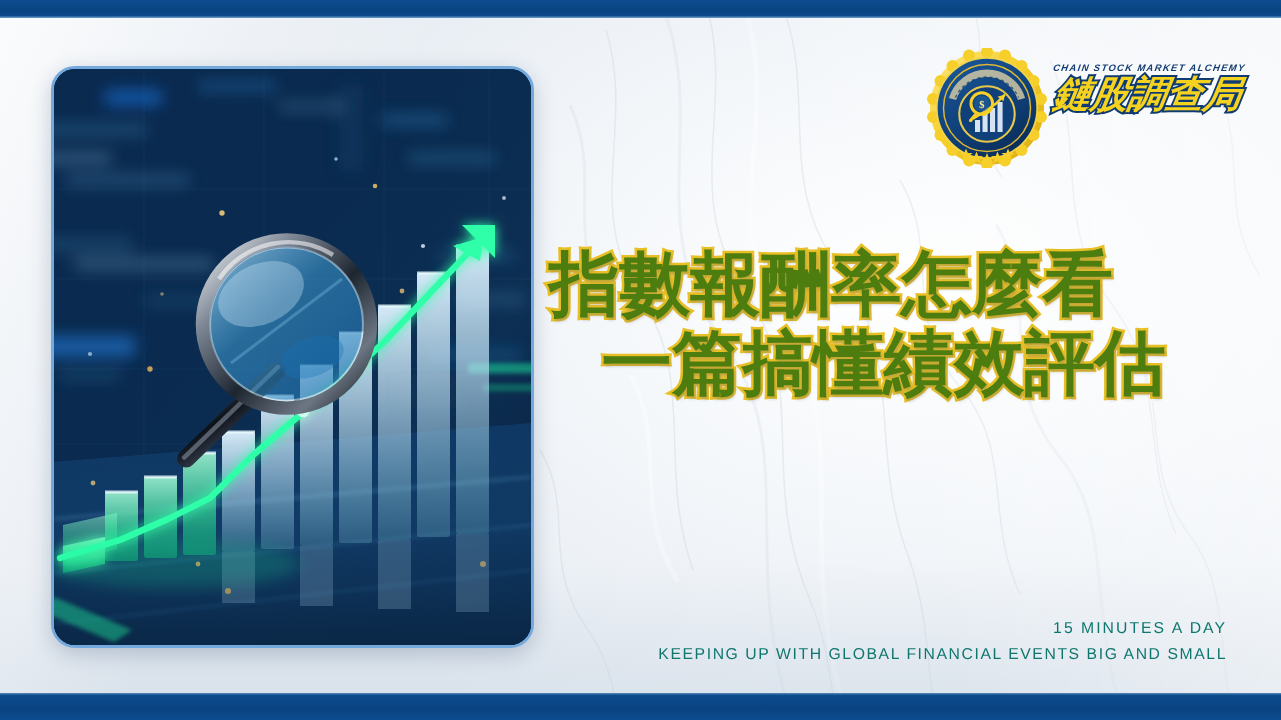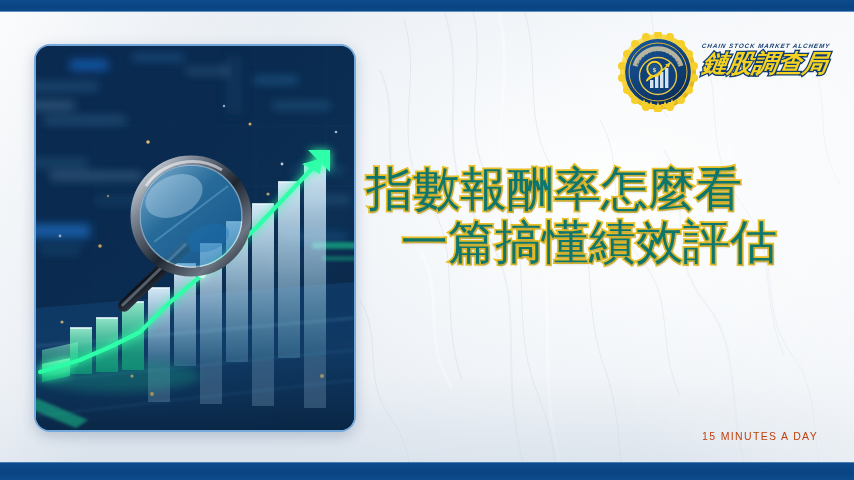--- a/index.html
+++ b/index.html
@@ -106,37 +106,37 @@
   }
 
   
   .title-block {
     position: absolute;
     left: 366px; top: 163px;
     width: 446px;
   }
   .title-line {
     font-size: 47px;
-    font-weight: normal;
+    font-weight: bold;
     line-height: 1.12;
     letter-spacing: 0px;
     white-space: nowrap;
-    color: #0f766e;
+    color: #4d7c0f;
     -webkit-text-stroke: 3.4px #e9bf26;
     paint-order: stroke fill;
     text-shadow: 1px 2px 2px rgba(60,80,120,.22);
   }
   .title-line.l2 { text-align: center; }
 
   
   .tagline {
     position: absolute;
     right: 36px; bottom: 36px;
     text-align: right;
-    color: #c2410c;
+    color: #0f766e;
   }
   .tag-1 {
     font-size: 10.5px;
     letter-spacing: 1.35px;
     line-height: 1.55;
     white-space: nowrap;
   }
   .tag-2 {
     font-size: 10.5px;
     letter-spacing: 1.05px;
@@ -449,15 +449,16 @@
     </div>
   </div>
 
   <div class="title-block">
     <div class="title-line l1">指數報酬率怎麼看</div>
     <div class="title-line l2">一篇搞懂績效評估</div>
   </div>
 
   <div class="tagline">
     <div class="tag-1">15 MINUTES A DAY</div>
+    <div class="tag-2">KEEPING UP WITH GLOBAL FINANCIAL EVENTS BIG AND SMALL</div>
   </div>
 
 </div>
 
 </body></html>

